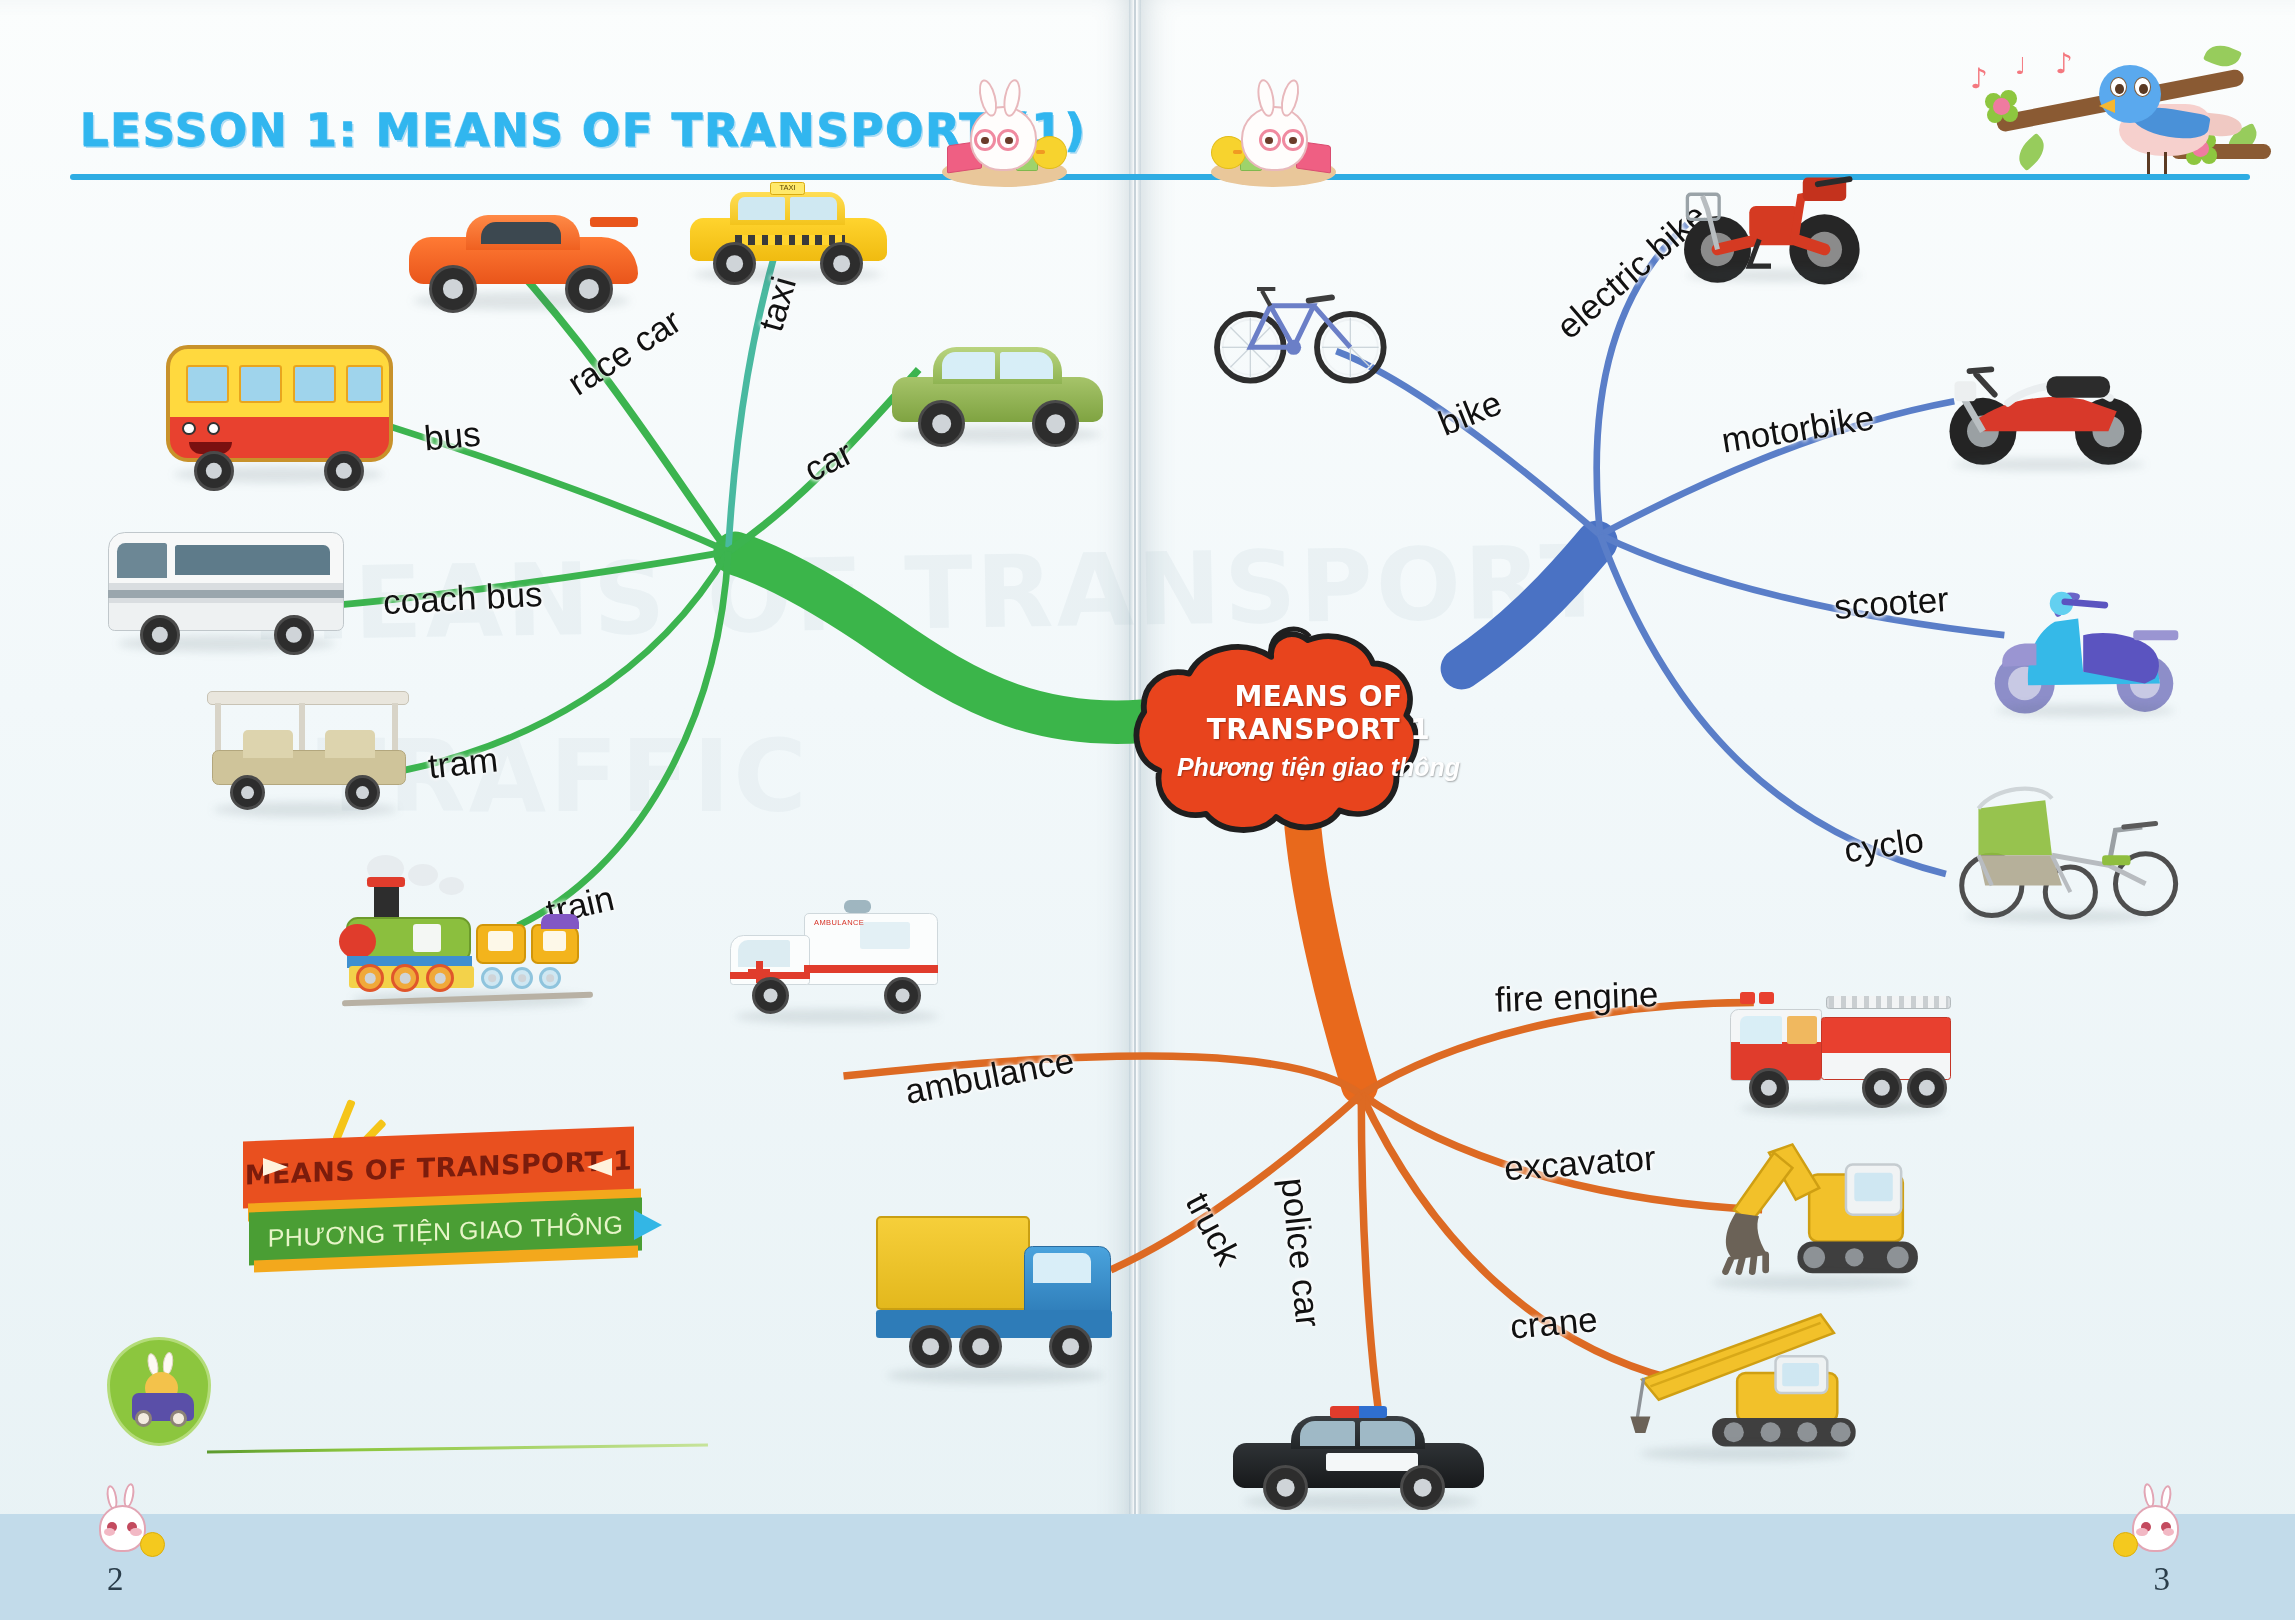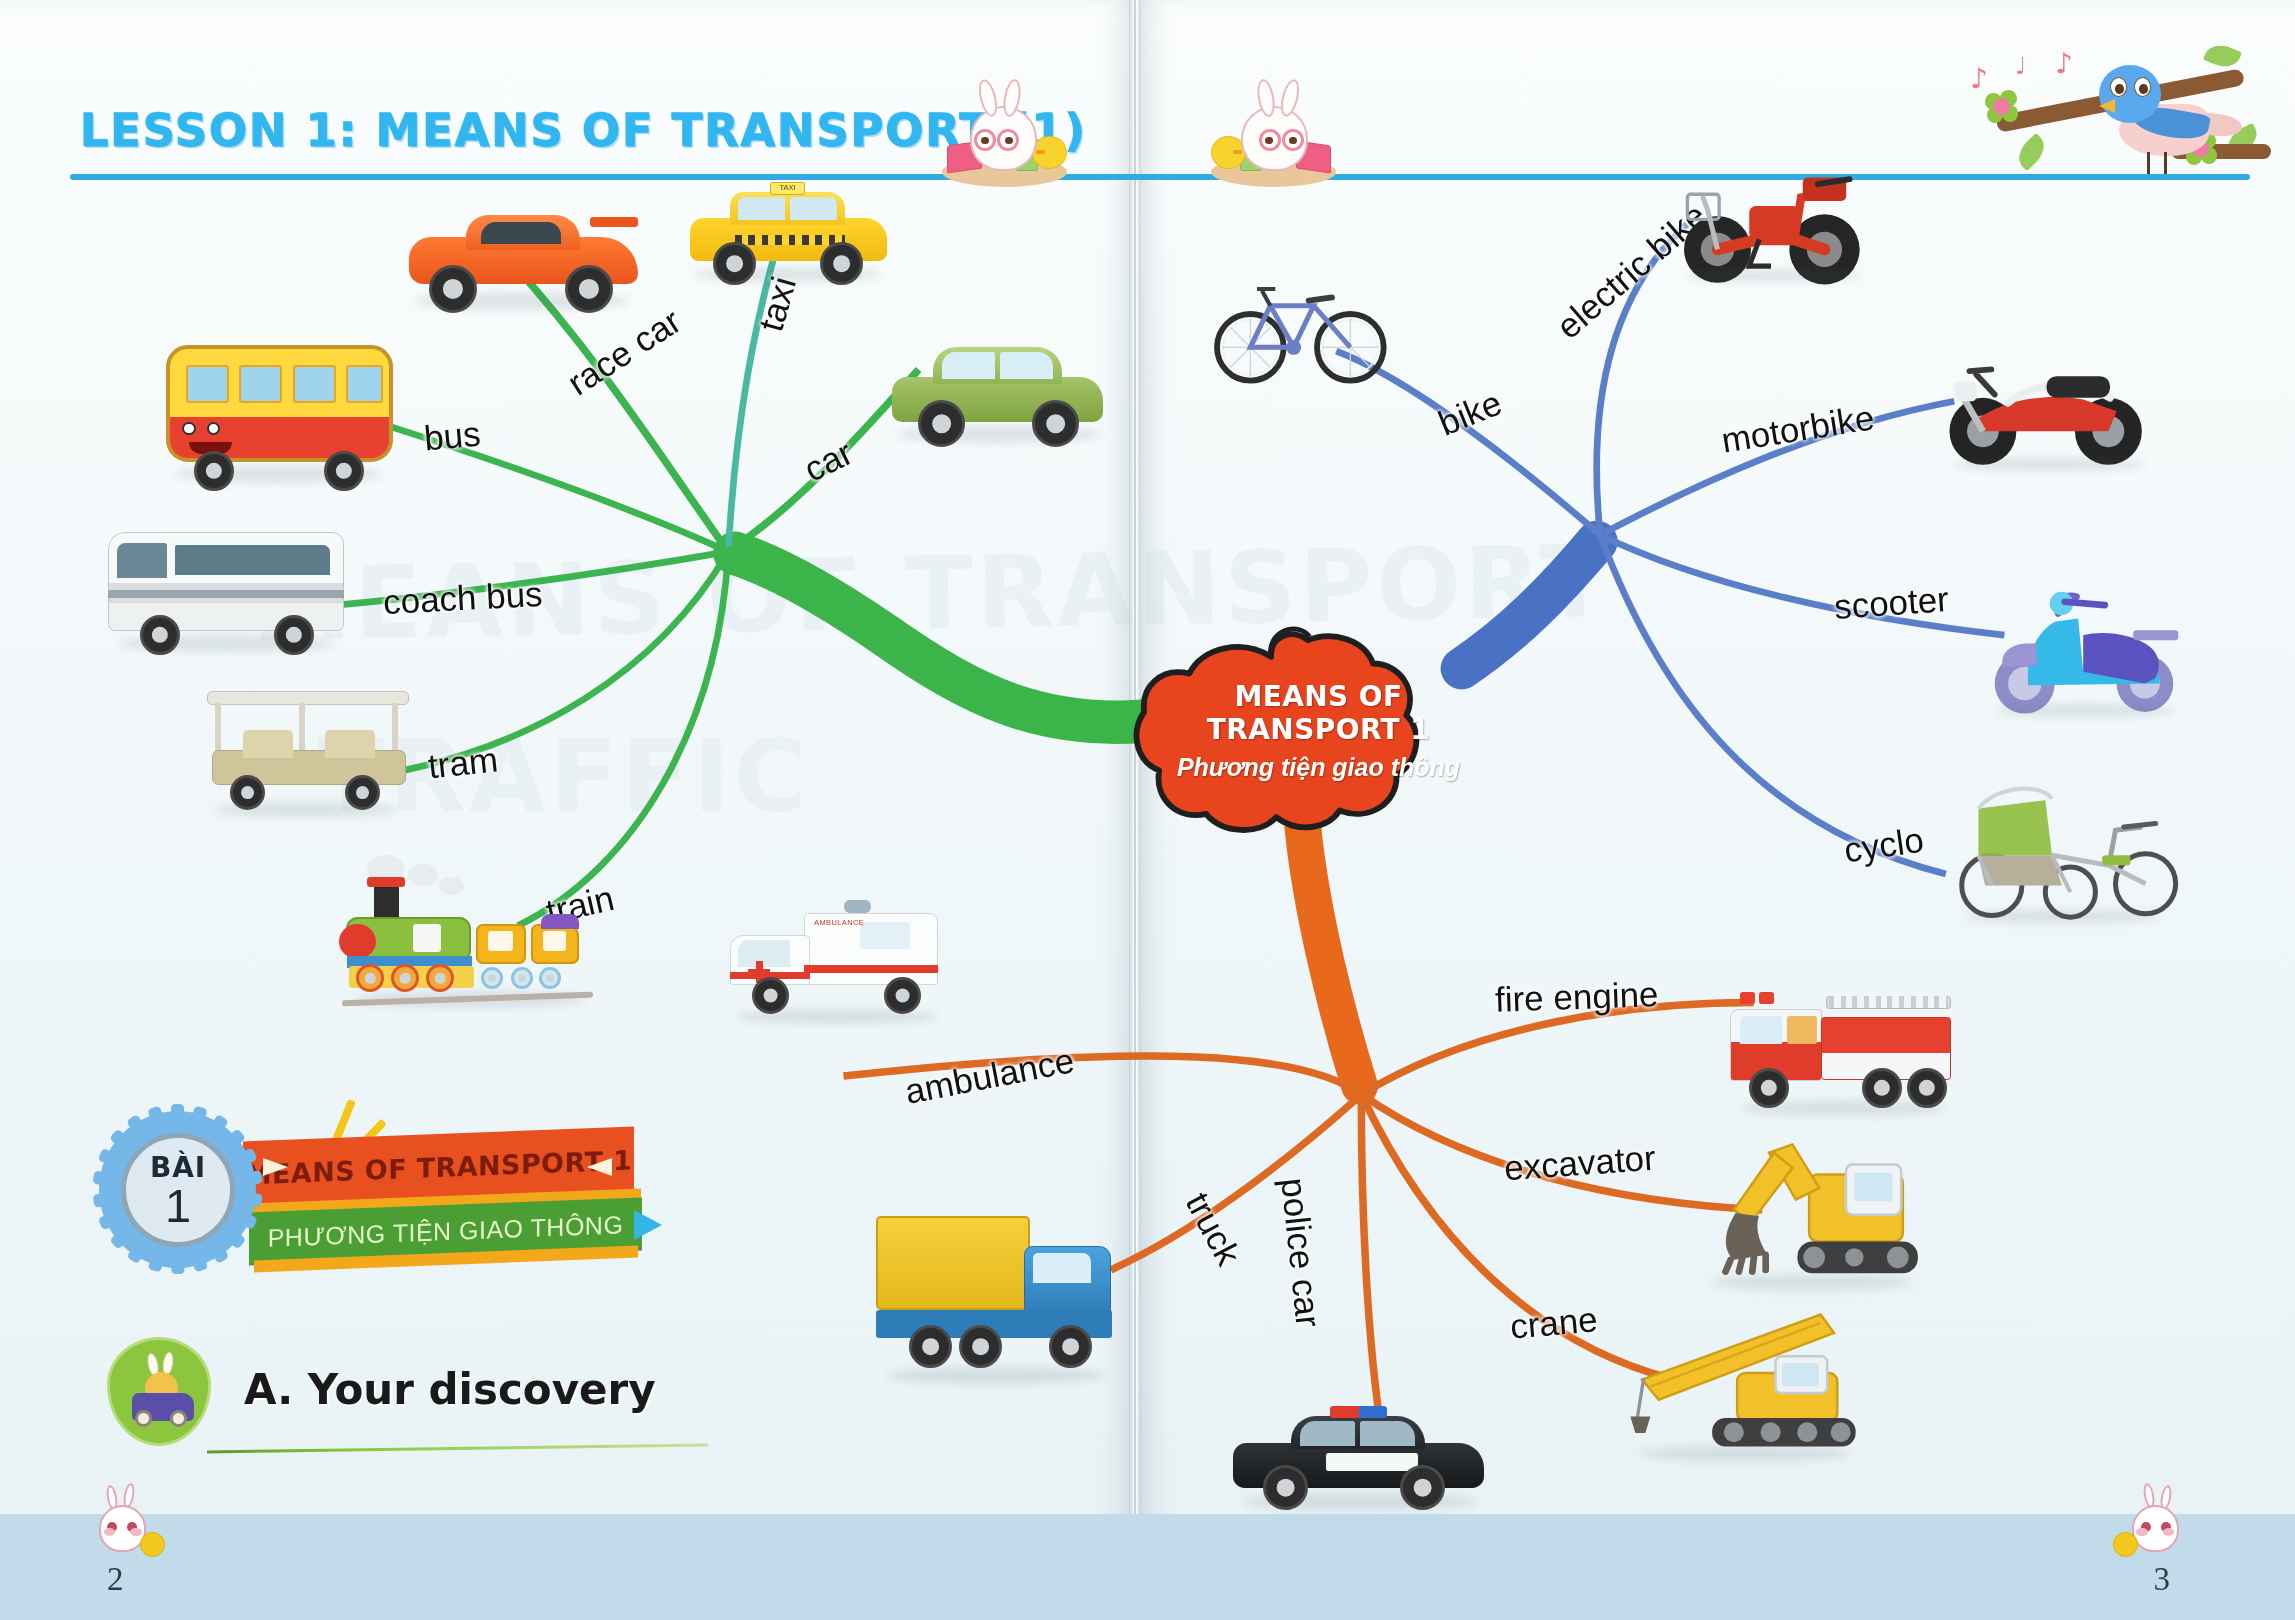--- a/index.html
+++ b/index.html
@@ -744,64 +744,33 @@
       <span>MEANS OF TRANSPORT 1</span>
     </div>
     <div class="spark spark-l"></div>
     <div class="spark spark-r"></div>
     <div class="ribbon-yellow"></div>
     <div class="ribbon-green">
       <span>PHƯƠNG TIỆN GIAO THÔNG</span>
     </div>
     <div class="ribbon-yellow2"></div>
     <div class="spark-blue"></div>
-    <div class="gear">
-      <div class="gear-teeth" id="gearTeeth">
-          <i style="transform: rotate(0deg);"></i>
-          <i style="transform: rotate(16.3636deg);"></i>
-          <i style="transform: rotate(32.7273deg);"></i>
-          <i style="transform: rotate(49.0909deg);"></i>
-          <i style="transform: rotate(65.4545deg);"></i>
-          <i style="transform: rotate(81.8182deg);"></i>
-          <i style="transform: rotate(98.1818deg);"></i>
-          <i style="transform: rotate(114.545deg);"></i>
-          <i style="transform: rotate(130.909deg);"></i>
-          <i style="transform: rotate(147.273deg);"></i>
-          <i style="transform: rotate(163.636deg);"></i>
-          <i style="transform: rotate(180deg);"></i>
-          <i style="transform: rotate(196.364deg);"></i>
-          <i style="transform: rotate(212.727deg);"></i>
-          <i style="transform: rotate(229.091deg);"></i>
-          <i style="transform: rotate(245.455deg);"></i>
-          <i style="transform: rotate(261.818deg);"></i>
-          <i style="transform: rotate(278.182deg);"></i>
-          <i style="transform: rotate(294.545deg);"></i>
-          <i style="transform: rotate(310.909deg);"></i>
-          <i style="transform: rotate(327.273deg);"></i>
-          <i style="transform: rotate(343.636deg);"></i>
-        </div>
-      <div class="gear-inner">
-        <div class="bai-word">BÀI</div>
-        <div class="bai-num">1</div>
-      </div>
-    </div>
   </div>
 
   <div class="discovery">
     <div class="disc-circle">
       <div class="disc-bunny">
         <div class="db-ear db-ear1"></div>
           <div class="db-ear db-ear2"></div>
         <div class="db-head"></div>
         <div class="db-car"></div>
         <div class="db-w db-w1"></div>
           <div class="db-w db-w2"></div>
       </div>
     </div>
-    <div class="disc-title">A. Your discovery</div>
     <div class="disc-rule"></div>
   </div>
 
   <div class="bottom-band"></div>
 
   <div style="position:absolute;left:92px;top:1485px;width:67px;height:75px;">
     <div style="position:absolute;left:15px;top:0;width:10px;height:25px;border-radius:50%;background:#fff;border:2.5px solid #e2a5b4;transform:rotate(-10deg);"></div>
     <div style="position:absolute;left:32px;top:-1.7px;width:10px;height:25px;border-radius:50%;background:#fff;border:2.5px solid #e2a5b4;transform:rotate(10deg);"></div>
     <div style="position:absolute;left:6.7px;top:20px;width:47px;height:47px;border-radius:50% 50% 46% 46%;background:#fff;border:2.5px solid #e2a5b4;"></div>
     <div style="position:absolute;left:15px;top:37px;width:10px;height:10px;border-radius:50%;background:#c34a5e;"></div>

